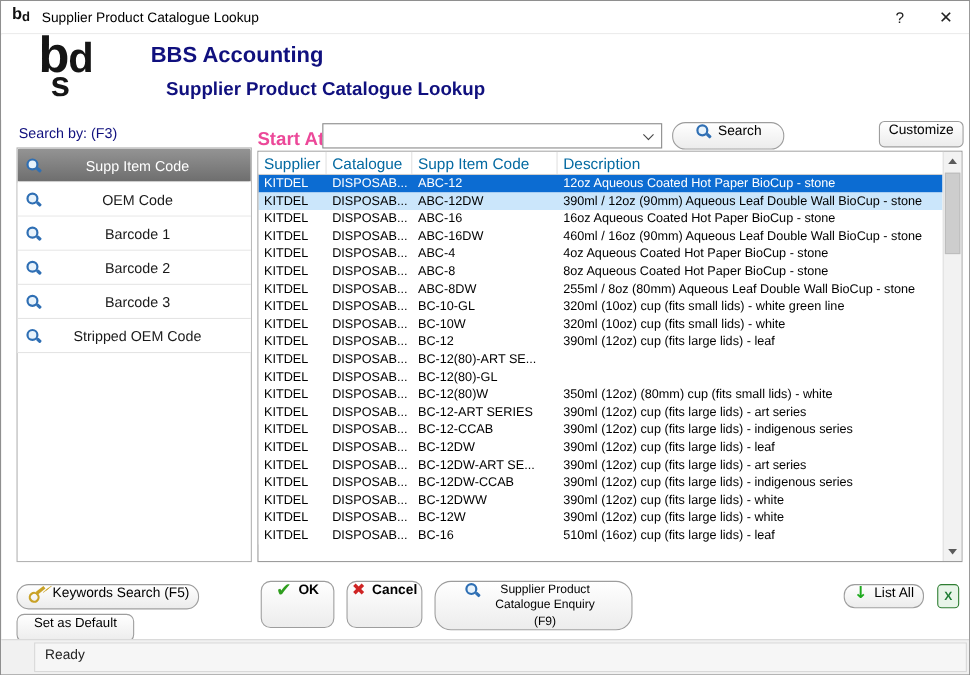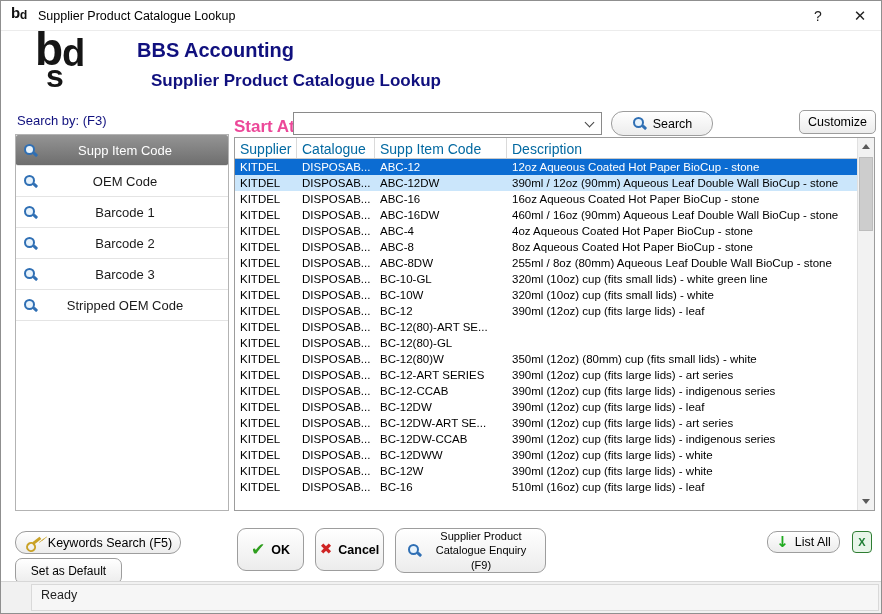--- a/index.html
+++ b/index.html
@@ -39,21 +39,21 @@
   .mag-icon::before{content:"";position:absolute;left:1px;top:1px;width:7px;height:7px;border:2px solid #2f6fb4;border-radius:50%;background:#e8f3fc}
   .mag-icon::after{content:"";position:absolute;left:10px;top:10px;width:5px;height:2.5px;background:#2f6fb4;transform:rotate(43deg);border-radius:1px}
 
   
   .startat-label{position:absolute;left:233px;top:116px;font-size:17px;font-weight:bold;color:#ec4899}
   .combo{position:absolute;left:292px;top:111px;width:309px;height:23px;border:1px solid #8a8a8a;background:#fff}
   .combo-input{position:absolute;inset:0;border:none;outline:none;padding:0 22px 0 6px;font-size:13px;background:transparent;font-family:inherit}
   .combo-arrow{position:absolute;right:8px;top:6px;width:7px;height:7px;border-right:1.6px solid #444;border-bottom:1.6px solid #444;transform:rotate(45deg)}
 
   
-  .btn{position:absolute;display:inline-flex;align-items:center;justify-content:center;gap:6px;background:linear-gradient(#ffffff,#ececec);border:1px solid #9d9d9d;border-radius:10px;font-size:12.5px;color:#000;cursor:pointer;font-family:inherit}
+  .btn{position:absolute;display:inline-flex;align-items:flex-start;justify-content:center;gap:6px;background:linear-gradient(#ffffff,#ececec);border:1px solid #9d9d9d;border-radius:10px;font-size:12.5px;color:#000;cursor:pointer;font-family:inherit}
   .search-btn{left:610px;top:110px;width:102px;height:25px;border-radius:12px}
   .customize-btn{left:798px;top:109px;width:77px;height:24px;border-radius:5px}
 
   
   .tablebox{position:absolute;left:233px;top:136px;width:641px;height:374px;border:1px solid #9c9c9c;background:#fff}
   .thead{display:grid;grid-template-columns:62px 78px 132px 1fr;height:21px;margin-right:17px;border-bottom:1px solid #c9c9c9}
   .hcell{font-size:14px;padding:3px 0 0 5px;border-right:1px solid #dadada;white-space:nowrap;overflow:hidden;cursor:pointer;background:#fff;color:#0369a1}
   .hcell.c-description{border-right:none}
   .tbody{position:absolute;top:21px;left:0;right:17px;bottom:0;overflow:hidden}
   .trow{display:grid;grid-template-columns:62px 78px 132px 1fr;height:16px;cursor:pointer;background:#fff}
@@ -68,21 +68,21 @@
   .vs-up{top:0}.vs-down{bottom:0}
   .tri-up{width:0;height:0;border-left:4px solid transparent;border-right:4px solid transparent;border-bottom:5px solid #5a5a5a}
   .tri-down{width:0;height:0;border-left:4px solid transparent;border-right:4px solid transparent;border-top:5px solid #5a5a5a}
   .vs-thumb{position:absolute;left:1px;top:19px;width:14px;height:74px;background:#cdcdcd;border:1px solid #bdbdbd;cursor:grab}
 
   
   .keywords-btn{left:14px;top:530px;width:166px;height:23px;border-radius:11px}
   .setdefault-btn{left:14px;top:557px;width:107px;height:26px;border-radius:7px;font-size:12px}
   .ok-btn{left:236px;top:527px;width:67px;height:43px;border-radius:9px;font-weight:bold}
   .cancel-btn{left:314px;top:527px;width:69px;height:43px;border-radius:9px;font-weight:bold}
-  .enquiry-btn{left:394px;top:527px;width:151px;height:45px;border-radius:9px;font-size:11px}
+  .enquiry-btn{left:394px;top:527px;width:180px;height:45px;border-radius:15px;font-size:11px}
   .enquiry-btn .enquiry-text{width:106px;line-height:1.3;text-align:center}
   .listall-btn{left:766px;top:530px;width:73px;height:22px;border-radius:10px}
   .excel-btn{position:absolute;left:851px;top:530px;width:20px;height:22px;border:1px solid #2e7d32;border-radius:4px;background:#e8f5e9;display:flex;align-items:center;justify-content:center;cursor:pointer}
   .excel-glyph{font-size:11px;font-weight:bold;color:var(--excel-green,#1e7e34)}
 
   .check-icon{color:var(--ok-green,#2f9e1e);font-size:17px;font-weight:bold;font-family:"DejaVu Sans",sans-serif;line-height:1}
   .cross-icon{color:var(--cancel-red,#cf2424);font-size:15px;font-weight:bold;font-family:"DejaVu Sans",sans-serif;line-height:1}
   .down-arrow-icon{color:var(--list-arrow-green,#1faa1f);font-size:15px;font-weight:bold;font-family:"DejaVu Sans",sans-serif;line-height:1}
 
   .key-icon{position:relative;width:18px;height:14px;flex:0 0 18px;transform:rotate(-38deg)}

